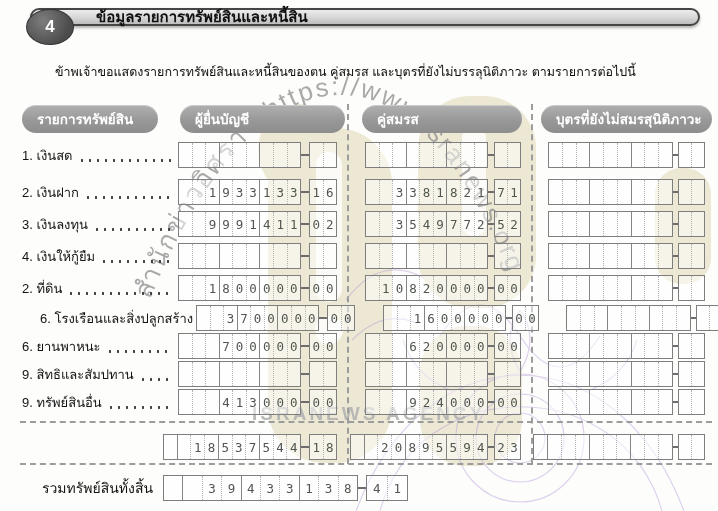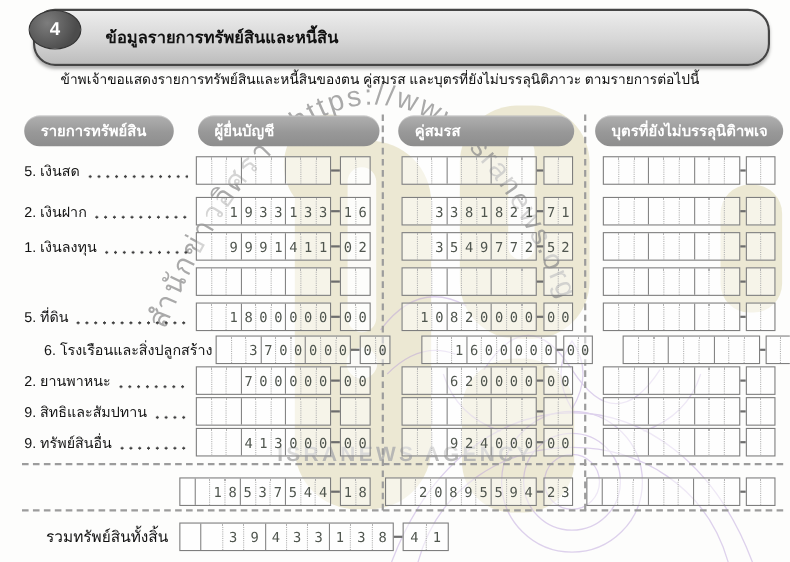--- a/index.html
+++ b/index.html
@@ -8,21 +8,21 @@
     background:#fdfdfc;
     font-family:"Liberation Sans","DejaVu Sans",sans-serif;
     color:#141414;
   }
 
   
   #watermark-layer{position:absolute;inset:0;z-index:0;pointer-events:none;}
 
   
   .header-bar{
-    position:absolute;left:30px;top:8px;width:670px;height:52px;
+    position:absolute;left:30px;top:8px;width:670px;height:18px;
     border:2px solid #454545;border-radius:20px;
     background:linear-gradient(180deg,#ededed 0%,#d6d6d6 55%,#bdbdbd 100%);
     box-shadow:0 2px 3px rgba(0,0,0,.30);
     display:flex;align-items:center;box-sizing:border-box;
     z-index:3;
   }
   .header-title{margin-left:64px;font-size:15px;font-weight:bold;color:#101010;}
   .section-badge{
     position:absolute;left:26px;top:9px;width:46px;height:34px;border-radius:50%;
     background:radial-gradient(circle at 35% 32%,#7d7d7d,#4c4c4c 70%);
@@ -142,31 +142,31 @@
 <div class="header-bar">
   <span class="header-title">ข้อมูลรายการทรัพย์สินและหนี้สิน</span>
 </div>
 <div class="section-badge">4</div>
 
 <div class="intro-text">ข้าพเจ้าขอแสดงรายการทรัพย์สินและหนี้สินของตน  คู่สมรส  และบุตรที่ยังไม่บรรลุนิติภาวะ  ตามรายการต่อไปนี้</div>
 
 <div class="pill" id="pill-items">รายการทรัพย์สิน</div>
 <div class="pill" id="pill-declarant">ผู้ยื่นบัญชี</div>
 <div class="pill" id="pill-spouse">คู่สมรส</div>
-<div class="pill" id="pill-children">บุตรที่ยังไม่บรรลุนิติาพเจ</div>
+<div class="pill" id="pill-children">บุตรที่ยังไม่สมรสุนิติภาวะ</div>
 
 <div class="vline" style="left:347px;"></div>
 <div class="vline" style="left:531px;"></div>
 <div class="hline" style="left:20px;top:421px;width:692px;"></div>
 <div class="hline" style="left:20px;top:463px;width:692px;"></div>
 
 <div id="rows-root">
     <div class="asset-row" style="top: 142px;">
       <div class="row-label-wrap">
-        <span class="row-label">5. เงินสด</span>
+        <span class="row-label">1. เงินสด</span>
         <span class="leader"></span>
       </div>
       <div class="amount" style="left: 178px;">
         <div class="box" style="width: 123px;">
           <div class="cell"></div>
           <div class="cell"></div>
           <div class="cell"></div>
           <div class="cell g"></div>
           <div class="cell"></div>
           <div class="cell"></div>
@@ -272,21 +272,21 @@
         </div>
         <div class="dashlink" style="width: 5px;"></div>
         <div class="box" style="width: 27px;">
           <div class="cell"></div>
           <div class="cell"></div>
         </div>
       </div>
     </div>
     <div class="asset-row" style="top: 211px;">
       <div class="row-label-wrap">
-        <span class="row-label">1. เงินลงทุน</span>
+        <span class="row-label">3. เงินลงทุน</span>
         <span class="leader"></span>
       </div>
       <div class="amount" style="left: 178px;">
         <div class="box" style="width: 123px;">
           <div class="cell"></div>
           <div class="cell"></div>
           <div class="cell">9</div>
           <div class="cell g">9</div>
           <div class="cell">9</div>
           <div class="cell">1</div>
@@ -331,20 +331,24 @@
           <div class="cell"></div>
         </div>
         <div class="dashlink" style="width: 5px;"></div>
         <div class="box" style="width: 27px;">
           <div class="cell"></div>
           <div class="cell"></div>
         </div>
       </div>
     </div>
     <div class="asset-row" style="top: 243px;">
+      <div class="row-label-wrap">
+        <span class="row-label">4. เงินให้กู้ยืม</span>
+        <span class="leader"></span>
+      </div>
       <div class="amount" style="left: 178px;">
         <div class="box" style="width: 123px;">
           <div class="cell"></div>
           <div class="cell"></div>
           <div class="cell"></div>
           <div class="cell g"></div>
           <div class="cell"></div>
           <div class="cell"></div>
           <div class="cell g"></div>
           <div class="cell"></div>
@@ -388,21 +392,21 @@
         </div>
         <div class="dashlink" style="width: 5px;"></div>
         <div class="box" style="width: 27px;">
           <div class="cell"></div>
           <div class="cell"></div>
         </div>
       </div>
     </div>
     <div class="asset-row" style="top: 275px;">
       <div class="row-label-wrap">
-        <span class="row-label">5. ที่ดิน</span>
+        <span class="row-label">2. ที่ดิน</span>
         <span class="leader"></span>
       </div>
       <div class="amount" style="left: 178px;">
         <div class="box" style="width: 123px;">
           <div class="cell"></div>
           <div class="cell"></div>
           <div class="cell">1</div>
           <div class="cell g">8</div>
           <div class="cell">0</div>
           <div class="cell">0</div>
@@ -508,21 +512,21 @@
         </div>
         <div class="dashlink" style="width: 5px;"></div>
         <div class="box" style="width: 27px;">
           <div class="cell"></div>
           <div class="cell"></div>
         </div>
       </div>
     </div>
     <div class="asset-row" style="top: 333px;">
       <div class="row-label-wrap">
-        <span class="row-label">2. ยานพาหนะ</span>
+        <span class="row-label">6. ยานพาหนะ</span>
         <span class="leader"></span>
       </div>
       <div class="amount" style="left: 178px;">
         <div class="box" style="width: 123px;">
           <div class="cell"></div>
           <div class="cell"></div>
           <div class="cell"></div>
           <div class="cell g">7</div>
           <div class="cell">0</div>
           <div class="cell">0</div>

